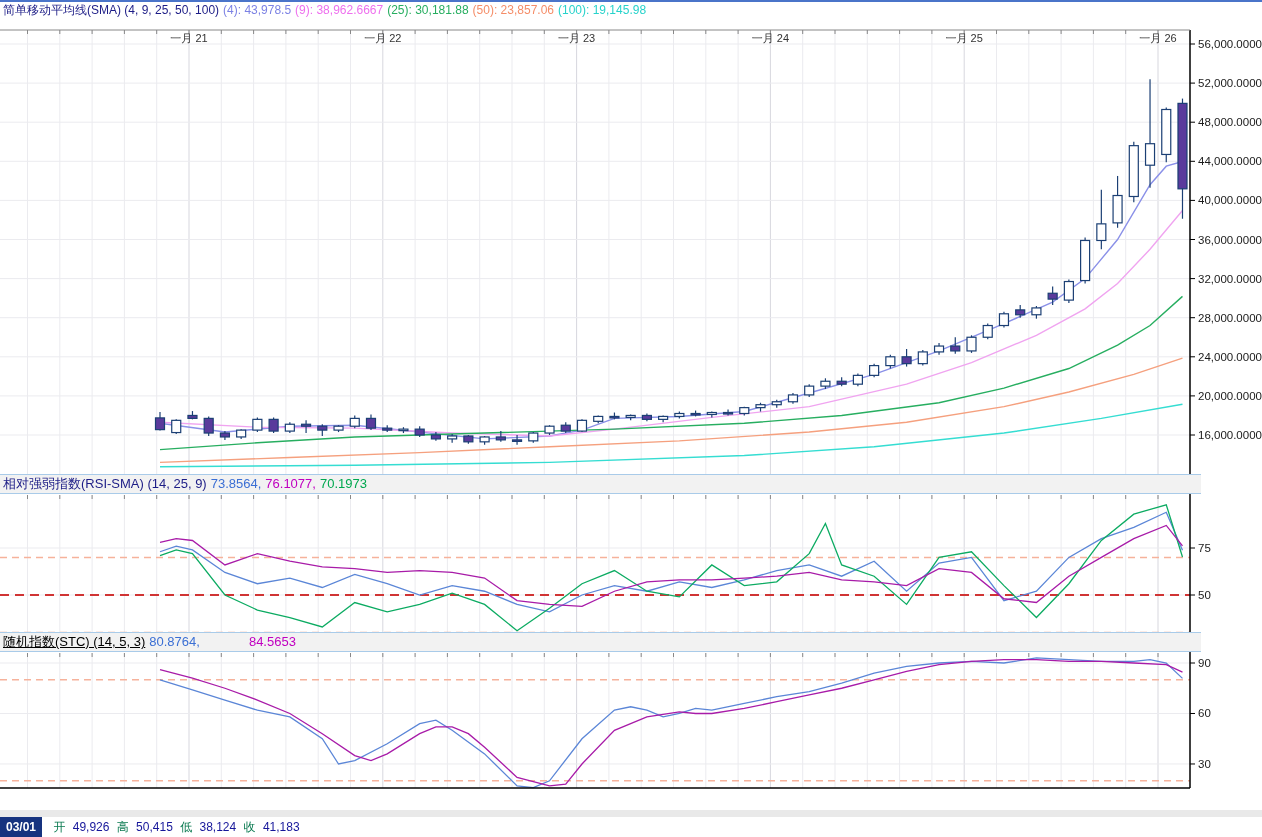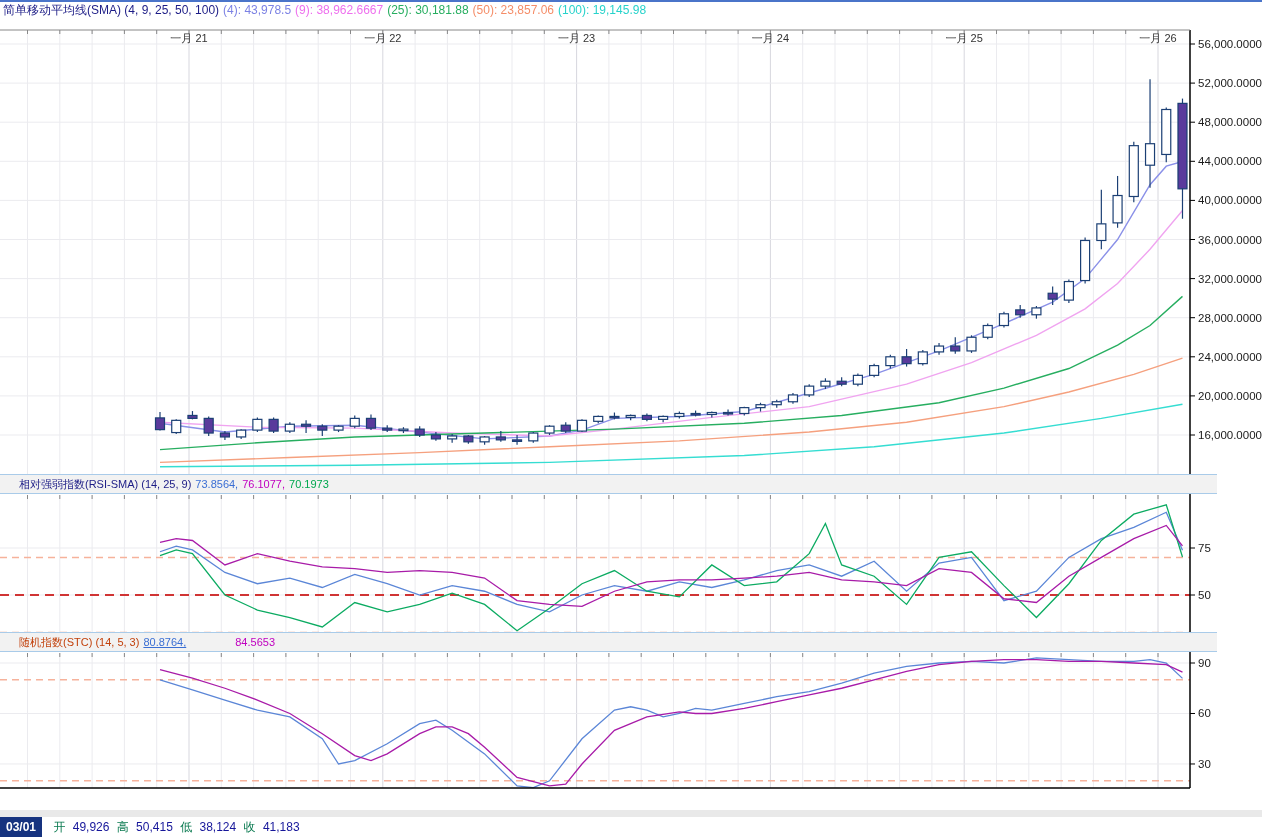--- a/index.html
+++ b/index.html
@@ -1,22 +1,22 @@
 <!DOCTYPE html>
 <html><head>
 <meta charset="utf-8">
 <style>
   html,body{margin:0;padding:0;background:#fff;}
   .screen{position:relative;width:1262px;height:837px;background:#fff;overflow:hidden;
           font-family:"Liberation Sans",sans-serif;}
   .hdr{position:absolute;left:0;top:0;width:100%;height:18px;border-top:2px solid #4a74c9;
        background:#fff;font-size:12px;line-height:17px;padding-left:3px;white-space:nowrap;}
   .panel-hdr{position:absolute;left:0;width:1198px;height:18px;background:#f2f2f2;
-       border-top:1px solid #a9cbe9;border-bottom:1px solid #a9cbe9;font-size:11px;
-       line-height:18px;padding-left:19px;white-space:nowrap;}
+       border-top:1px solid #a9cbe9;border-bottom:1px solid #a9cbe9;font-size:13px;
+       line-height:18px;padding-left:3px;white-space:nowrap;}
   .panel-hdr.rsi{top:474px;}
   .panel-hdr.stc{top:632px;}
   .gray-strip{position:absolute;left:0;top:810px;width:1262px;height:7px;background:#e9e9e9;}
   .statusbar{position:absolute;left:0;top:817px;width:1262px;height:20px;background:#fff;
        font-size:12px;line-height:20px;white-space:nowrap;}
   .date-badge{display:inline-block;background:#16337f;color:#fff;font-weight:bold;
        padding:0 6px;height:20px;line-height:20px;margin-right:8px;text-align:center;}
   svg{position:absolute;left:0;top:0;}
   .seg{margin-right:4px;}
 </style>
@@ -451,19 +451,19 @@
         <text x="189" y="42" font-size="11" text-anchor="middle" font-family="Liberation Sans, sans-serif" fill="#333">一月 21</text>
         <text x="382.79999999999995" y="42" font-size="11" text-anchor="middle" font-family="Liberation Sans, sans-serif" fill="#333">一月 22</text>
         <text x="576.5999999999999" y="42" font-size="11" text-anchor="middle" font-family="Liberation Sans, sans-serif" fill="#333">一月 23</text>
         <text x="770.4" y="42" font-size="11" text-anchor="middle" font-family="Liberation Sans, sans-serif" fill="#333">一月 24</text>
         <text x="964.1999999999999" y="42" font-size="11" text-anchor="middle" font-family="Liberation Sans, sans-serif" fill="#333">一月 25</text>
         <text x="1158" y="42" font-size="11" text-anchor="middle" font-family="Liberation Sans, sans-serif" fill="#333">一月 26</text>
       </g>
     </svg>
   <div class="hdr" id="sma-hdr"><span class="seg" style="color: rgb(28, 28, 134);">简单移动平均线(SMA) (4, 9, 25, 50, 100)</span><span class="seg" style="color: rgb(124, 130, 228);">(4): 43,978.5</span><span class="seg" style="color: rgb(238, 111, 238);">(9): 38,962.6667</span><span class="seg" style="color: rgb(39, 174, 96);">(25): 30,181.88</span><span class="seg" style="color: rgb(245, 141, 104);">(50): 23,857.06</span><span class="seg" style="color: rgb(39, 211, 203);">(100): 19,145.98</span></div>
   <div class="panel-hdr rsi" id="rsi-hdr"><span class="seg" style="color: rgb(28, 28, 134);">相对强弱指数(RSI-SMA) (14, 25, 9)</span><span class="seg" style="color: rgb(59, 111, 212);">73.8564,</span><span class="seg" style="color: rgb(192, 0, 192);">76.1077,</span><span class="seg" style="color: rgb(0, 168, 79);">70.1973</span></div>
-  <div class="panel-hdr stc" id="stc-hdr"><span class="seg" style="color: #c2410c;">随机指数(STC) (14, 5, 3)</span><span class="seg" style="color: rgb(59, 111, 212); text-decoration: underline;">80.8764,</span><span class="seg" style="color: rgb(192, 0, 192); margin-left: 45px;">84.5653</span></div>
+  <div class="panel-hdr stc" id="stc-hdr"><span class="seg" style="color: #000000; text-decoration: underline;">随机指数(STC) (14, 5, 3)</span><span class="seg" style="color: rgb(59, 111, 212);">80.8764,</span><span class="seg" style="color: rgb(192, 0, 192); margin-left: 45px;">84.5653</span></div>
   <div class="gray-strip"></div>
   <div class="statusbar">
     <span class="date-badge">03/01</span>
     <span id="status-segs"><span class="seg" style="color: rgb(10, 122, 80);">开 </span><span class="seg" style="color: rgb(22, 22, 154);">49,926 </span><span class="seg" style="color: rgb(10, 122, 80);">高 </span><span class="seg" style="color: rgb(22, 22, 154);">50,415 </span><span class="seg" style="color: rgb(10, 122, 80);">低 </span><span class="seg" style="color: rgb(22, 22, 154);">38,124 </span><span class="seg" style="color: rgb(10, 122, 80);">收 </span><span class="seg" style="color: rgb(22, 22, 154);">41,183</span></span>
   </div>
 </div>
 
 </body></html>

